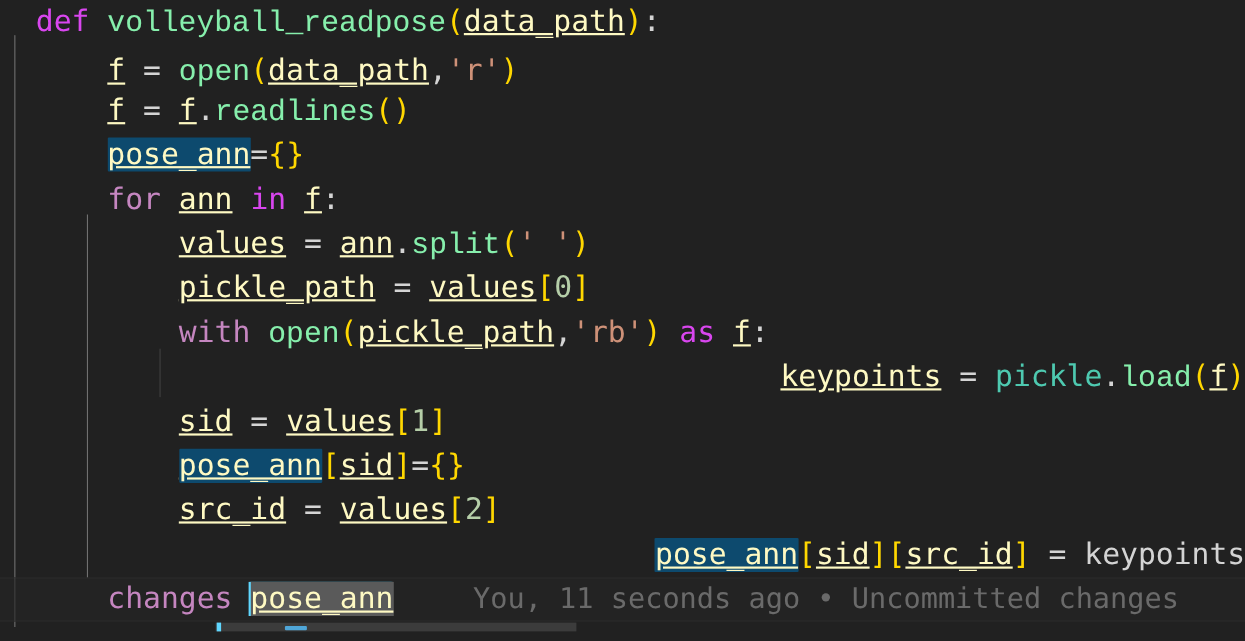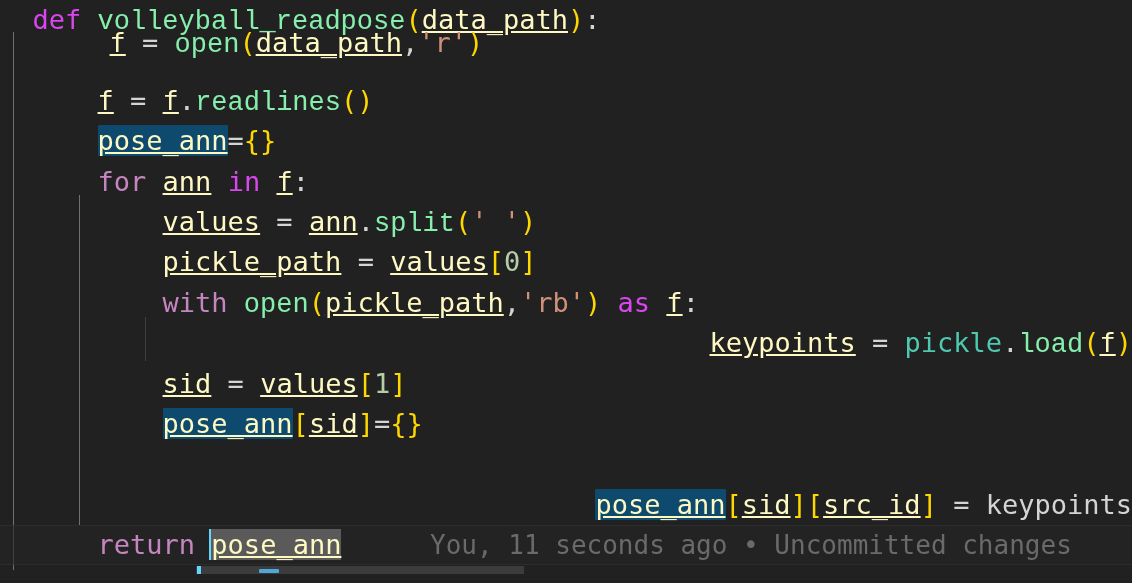--- a/index.html
+++ b/index.html
@@ -118,44 +118,45 @@
 <div id="editor">
 
   <div class="indent-guide active" style="left:13px; top:32px; height:538px;"></div>
   <div class="indent-guide active" style="left:79px; top:195px; height:334px;"></div>
   <div class="indent-guide" style="left:145px; top:317px; height:44px;"></div>
 
   <div id="current-line" style="top:525px;"></div>
 
   <div class="code-line" style="top:0px;"><span class="ind">  </span><span class="kw">def</span><span class="plain"> </span><span class="fn">volleyball_readpose</span><span class="punc">(</span><span class="var">data_path</span><span class="punc">)</span><span class="plain">:</span></div>
 
-  <div class="code-line" style="top:23px;padding-left:12px;"><span class="ind">      </span><span class="var">f</span><span class="op"> = </span><span class="fn">open</span><span class="punc">(</span><span class="var">data_path</span><span class="plain">,</span><span class="str">'r'</span><span class="punc">)</span></div>
+  <div class="code-line" style="top:45px;"><span class="ind">      </span><span class="var">f</span><span class="op"> = </span><span class="fn">open</span><span class="punc">(</span><span class="var">data_path</span><span class="plain">,</span><span class="str">'r'</span><span class="punc">)</span></div>
 
   <div class="code-line" style="top:80.8px;"><span class="ind">      </span><span class="var">f</span><span class="op"> = </span><span class="var">f</span><span class="plain">.</span><span class="fn">readlines</span><span class="punc">()</span></div>
 
   <div class="code-line" style="top:121.2px;"><span class="ind">      </span><span class="var occ">pose_ann</span><span class="op">=</span><span class="punc">{}</span></div>
 
   <div class="code-line" style="top:202px;"><span class="ind">          </span><span class="var">values</span><span class="op"> = </span><span class="var">ann</span><span class="plain">.</span><span class="fn">split</span><span class="punc">(</span><span class="str">' '</span><span class="punc">)</span></div>
 
   <div class="code-line" style="top:161.6px;"><span class="ind">      </span><span class="kwc">for</span><span class="plain"> </span><span class="var">ann</span><span class="plain"> </span><span class="kw">in</span><span class="plain"> </span><span class="var">f</span><span class="plain">:</span></div>
 
   <div class="code-line" style="top:242.4px;"><span class="ind">          </span><span class="var">pickle_path</span><span class="op"> = </span><span class="var">values</span><span class="punc">[</span><span class="num">0</span><span class="punc">]</span></div>
 
   <div class="code-line" style="top:282.8px;"><span class="ind">          </span><span class="kwc">with</span><span class="plain"> </span><span class="fn">open</span><span class="punc">(</span><span class="var">pickle_path</span><span class="plain">,</span><span class="str">'rb'</span><span class="punc">)</span><span class="plain"> </span><span class="kw">as</span><span class="plain"> </span><span class="var">f</span><span class="plain">:</span></div>
 
   <div class="code-line" style="top:323.2px;text-align:right;"><span class="ind">              </span><span class="var">keypoints</span><span class="op"> = </span><span class="cls">pickle</span><span class="plain">.</span><span class="fn">load</span><span class="punc">(</span><span class="var">f</span><span class="punc">)</span></div>
 
   <div class="code-line" style="top:363.6px;"><span class="ind">          </span><span class="var">sid</span><span class="op"> = </span><span class="var">values</span><span class="punc">[</span><span class="num">1</span><span class="punc">]</span></div>
 
   <div class="code-line" style="top:404px;"><span class="ind">          </span><span class="var occ">pose_ann</span><span class="punc">[</span><span class="var">sid</span><span class="punc">]</span><span class="op">=</span><span class="punc">{}</span></div>
 
+  <div class="code-line" style="top:444.4px;"><span class="ind">          </span><span class="var">src_id</span><span class="op"> = </span><span class="var">values</span><span class="punc">[</span><span class="num">2</span><span class="punc">]</span></div>
 
   <div class="code-line" style="top:484.8px;text-align:right;"><span class="ind">          </span><span class="var occ">pose_ann</span><span class="punc">[</span><span class="var">sid</span><span class="punc">]</span><span class="punc">[</span><span class="var">src_id</span><span class="punc">]</span><span class="op"> = </span><span class="plain">keypoints</span></div>
 
-  <div class="code-line" style="top:525px;"><span class="ind">      </span><span class="kwc">return</span><span class="plain"> </span><span class="var sel">pose_ann</span></div>
+  <div class="code-line" style="top:525px;"><span class="ind">      </span><span class="kwc">changes</span><span class="plain"> </span><span class="var sel">pose_ann</span></div>
 
   <div id="blame" style="left:430px; top:525px;">You, 11 seconds ago • Uncommitted changes</div>
 
   <div id="bottom-gutter-line" style="left:13px; top:525px; width:1px; height:40px;"></div>
   <div id="minimap-slider" style="left:196px; top:566px; width:328px; height:8px;"></div>
   <div id="minimap-caret" style="left:197px; top:566px; width:4px; height:8px;"></div>
   <div id="minimap-token" style="left:259px; top:569px; width:20px; height:4px;"></div>
 
 </div>
 

